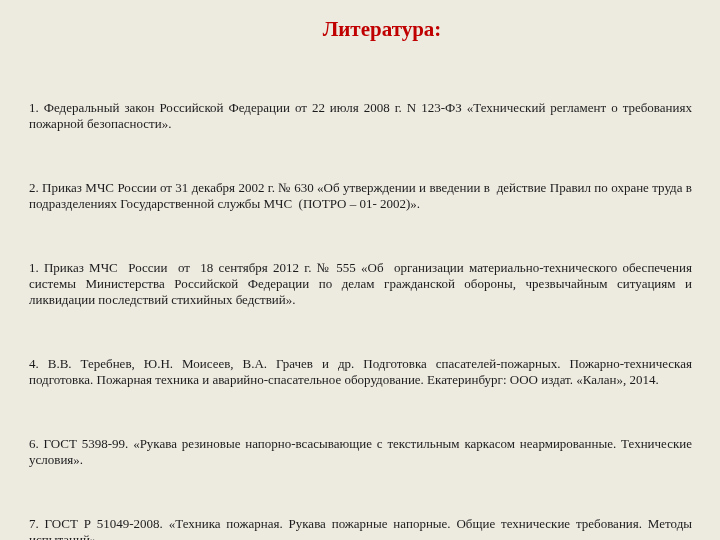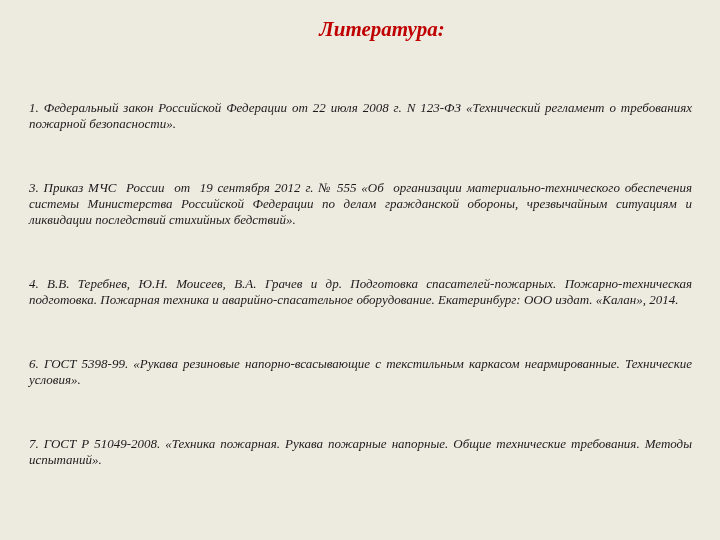--- a/index.html
+++ b/index.html
@@ -13,21 +13,20 @@
     overflow: hidden;
   }
   .slide {
     position: relative;
     width: 720px;
     height: 540px;
     background: #edeae0;
     font-family: "Liberation Serif", "DejaVu Serif", serif;
     color: #1c1c1c;
     box-sizing: border-box;
-    font-style: italic;
   }
   .slide-title {
     margin: 0;
     padding-top: 16px;
     text-align: center;
     text-indent: 44px; 
     font-family: "Liberation Serif", "DejaVu Serif", serif;
     font-size: 21px;
     line-height: 27px;
     font-weight: bold;
@@ -46,21 +45,22 @@
   }
 </style>
 </head>
 <body>
 
 <div class="slide">
   <h1 class="slide-title">Литература:</h1>
 
   <div class="refs">
     <p>1. Федеральный закон Российской Федерации от 22 июля 2008 г. N 123-ФЗ «Технический регламент о требованиях пожарной безопасности».</p>
-    <p>3. Приказ МЧС  России  от  19 сентября 2012 г. № 555 «Об  организации материально-технического обеспечения системы Министерства Российской Федерации по делам гражданской обороны, чрезвычайным ситуациям и ликвидации последствий стихийных бедствий».</p>
+    <p>2. Приказ МЧС России от 31 декабря 2002 г. № 630 «Об утверждении и введении в  действие Правил по охране труда в подразделениях Государственной службы МЧС  (ПОТРО – 01- 2002)».</p>
+    <p>1. Приказ МЧС  России  от  18 сентября 2012 г. № 555 «Об  организации материально-технического обеспечения системы Министерства Российской Федерации по делам гражданской обороны, чрезвычайным ситуациям и ликвидации последствий стихийных бедствий».</p>
     <p>4. В.В. Теребнев, Ю.Н. Моисеев, В.А. Грачев и др. Подготовка спасателей-пожарных. Пожарно-техническая подготовка. Пожарная техника и аварийно-спасательное оборудование. Екатеринбург: ООО издат. «Калан», 2014.</p>
     <p>6. ГОСТ 5398-99. «Рукава резиновые напорно-всасывающие с текстильным каркасом неармированные. Технические условия».</p>
     <p>7. ГОСТ Р 51049-2008. «Техника пожарная. Рукава пожарные напорные. Общие технические требования. Методы испытаний».</p>
     
     
     
     
     
     
     

